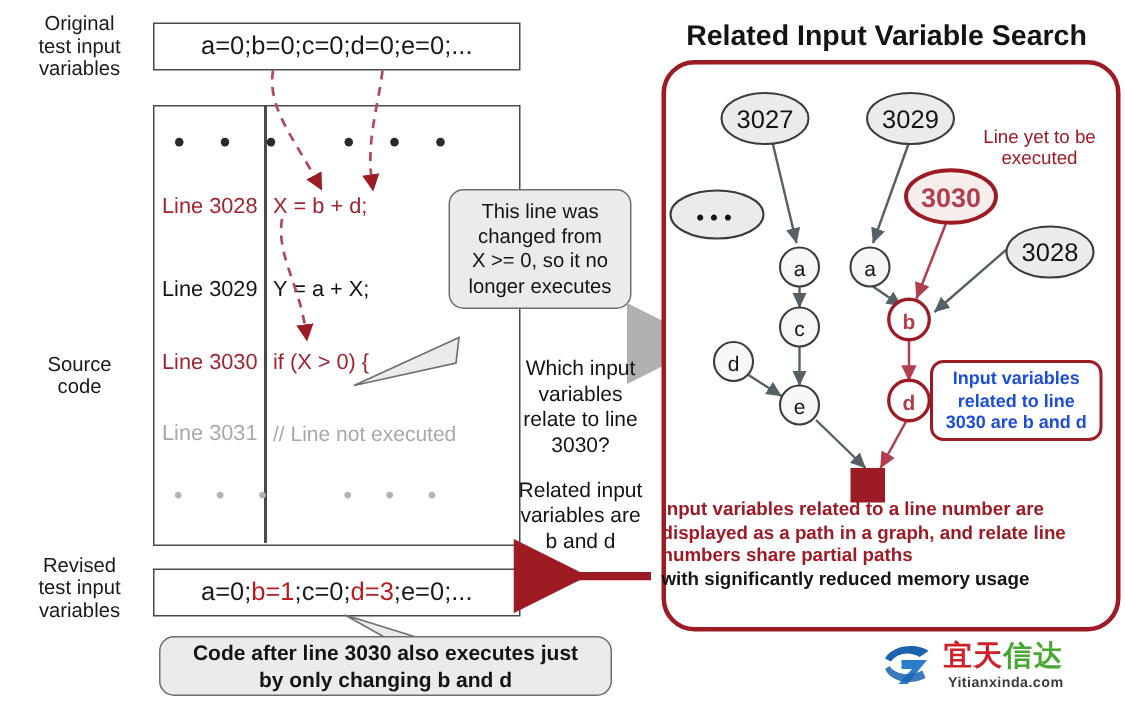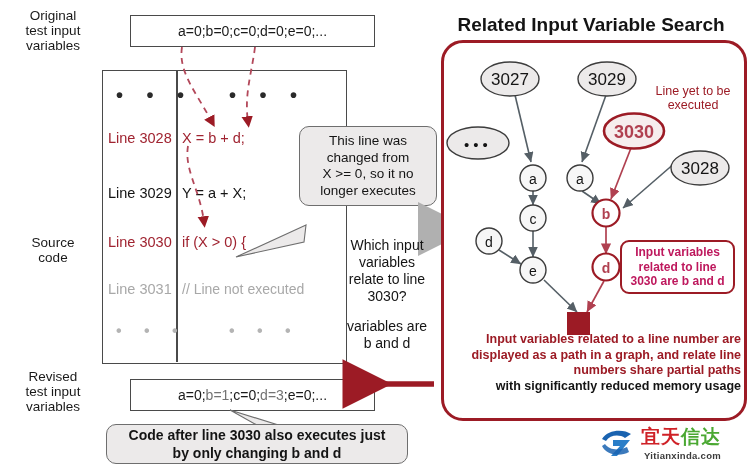--- a/index.html
+++ b/index.html
@@ -24,26 +24,25 @@
     line-height:15px;
     color:#1a1a1a;
   }
 
   
   .var-box{
     position:absolute;
     border:1.5px solid #4a4a4a;
     background:#ffffff;
     display:flex;align-items:center;justify-content:center;
-    font-size:14px;
+    font-size:17px;
     letter-spacing:0px;
     color:#1a1a1a;
-    margin-left:28px;
-  }
-  .var-box .rd{color:#737373;}
+  }
+  .var-box .rd{color:#b91c1c;}
 
   
   .code-box{
     position:absolute;
     border:1.5px solid #4a4a4a;
     background:#ffffff;
   }
   .code-divider{
     position:absolute;
     width:1.5px;background:#4a4a4a;
@@ -95,42 +94,42 @@
   .panel-title{
     position:absolute;
     font-size:19px;
     font-weight:bold;
     color:#141414;
     text-align:center;
     width:100%;
   }
   .panel-foot{
     position:absolute;
-    text-align:right;
+    text-align:left;
     width:100%;
   }
   .foot-red{
     color:#9c1b25;font-weight:bold;font-size:12.5px;line-height:15.5px;
   }
   .foot-black{
     color:#141414;font-size:12.5px;line-height:15.5px;font-weight:bold;
   }
   .note-red{
     position:absolute;
     color:#9c1b25;
     font-size:12.5px;
     line-height:14px;
     text-align:center;
   }
   .callout-red{
     position:absolute;
     border:2px solid #9c1b25;
     border-radius:9px;
     background:#ffffff;
-    color:#be185d;
+    color:#1d4ed8;
     font-weight:bold;
     font-size:12px;
     line-height:14.5px;
     text-align:center;
     display:flex;align-items:center;justify-content:center;
     box-sizing:border-box;
     padding:2px 4px;
   }
 
   
@@ -205,21 +204,21 @@
     <path d="M182,47 C178,72 196,92 212,122" stroke="#b3485a" stroke-width="1.8" fill="none" stroke-dasharray="6,5" marker-end="url(#dashArrow)"></path>
 
     <path d="M255,47 C252,72 244,94 248,122" stroke="#b3485a" stroke-width="1.8" fill="none" stroke-dasharray="6,5" marker-end="url(#dashArrow)"></path>
 
     <path d="M188,146 C184,170 200,190 204,222" stroke="#b3485a" stroke-width="1.8" fill="none" stroke-dasharray="6,5" marker-end="url(#dashArrowSm)"></path>
   </svg>
 
   <svg class="abs" width="140" height="120" style="left:218px;top:190px;">
     <path d="M88,35 L18,67 L86,52 Z" fill="#eceaea" stroke="#6e6e6e" stroke-width="1.1"></path>
   </svg>
-  <div class="callout-gray" style="left:299px;top:126px;width:138px;height:80px;">
+  <div class="callout-gray" style="left:299px;top:126px;width:122px;height:80px;">
     <div>
       <div>This line was</div>
       <div>changed from</div>
       <div>X &gt;= 0, so it no</div>
       <div>longer executes</div>
     </div>
   </div>
 
   <div class="var-box" style="left:102px;top:379px;width:243px;height:30px;">
     <span>a=0;</span>
@@ -257,20 +256,21 @@
   </svg>
 
   <div class="mid-text" style="left:333px;top:237px;width:108px;">
     <div>Which input</div>
     <div>variables</div>
     <div>relate to line</div>
     <div>3030?</div>
   </div>
 
   <div class="mid-text" style="left:333px;top:318px;width:108px;">
+    <div>Related input</div>
     <div>variables are</div>
     <div>b and d</div>
   </div>
 
   <div class="panel-title" style="left:438px;top:14px;width:306px;">Related Input Variable Search</div>
 
   <div class="panel" style="left:441px;top:40px;width:300px;height:375px;"></div>
 
   <svg class="abs" width="300" height="300" style="left:441px;top:40px;">
     <defs>
@@ -352,21 +352,21 @@
     </div>
   </div>
 
   <div class="panel-foot" style="left:441px;top:332px;width:300px;">
     <div class="foot-red">Input variables related to a line number are</div>
     <div class="foot-red">displayed as a path in a graph, and relate line</div>
     <div class="foot-red">numbers share partial paths</div>
     <div class="foot-black">with significantly reduced memory usage</div>
   </div>
 
-  <div class="logo" style="left:600px;top:424px;">
+  <div class="logo" style="left:588px;top:424px;">
     <div style="display:flex;align-items:center;gap:5px;">
       <svg width="36" height="30" viewBox="0 0 36 30">
         <path d="M2,11 C8,1 24,1 31,6 L25,10 C19,6 10,7 6,13 Z" fill="#1a63b0"></path>
         <path d="M13,12 L30,12 L17,28 L11,28 L20,18 L13,18 Z" fill="#2a7ec8"></path>
         <path d="M2,18 C6,27 20,29 29,24 L27,19 C19,23 9,22 5,16 Z" fill="#1a63b0" opacity=".85"></path>
       </svg>
       <div>
         <div style="display:flex;align-items:baseline;">
           <span class="logo-cn" style="color:#cf2127;">宜天</span>
           <span class="logo-cn" style="color:#4aa832;">信达</span>

